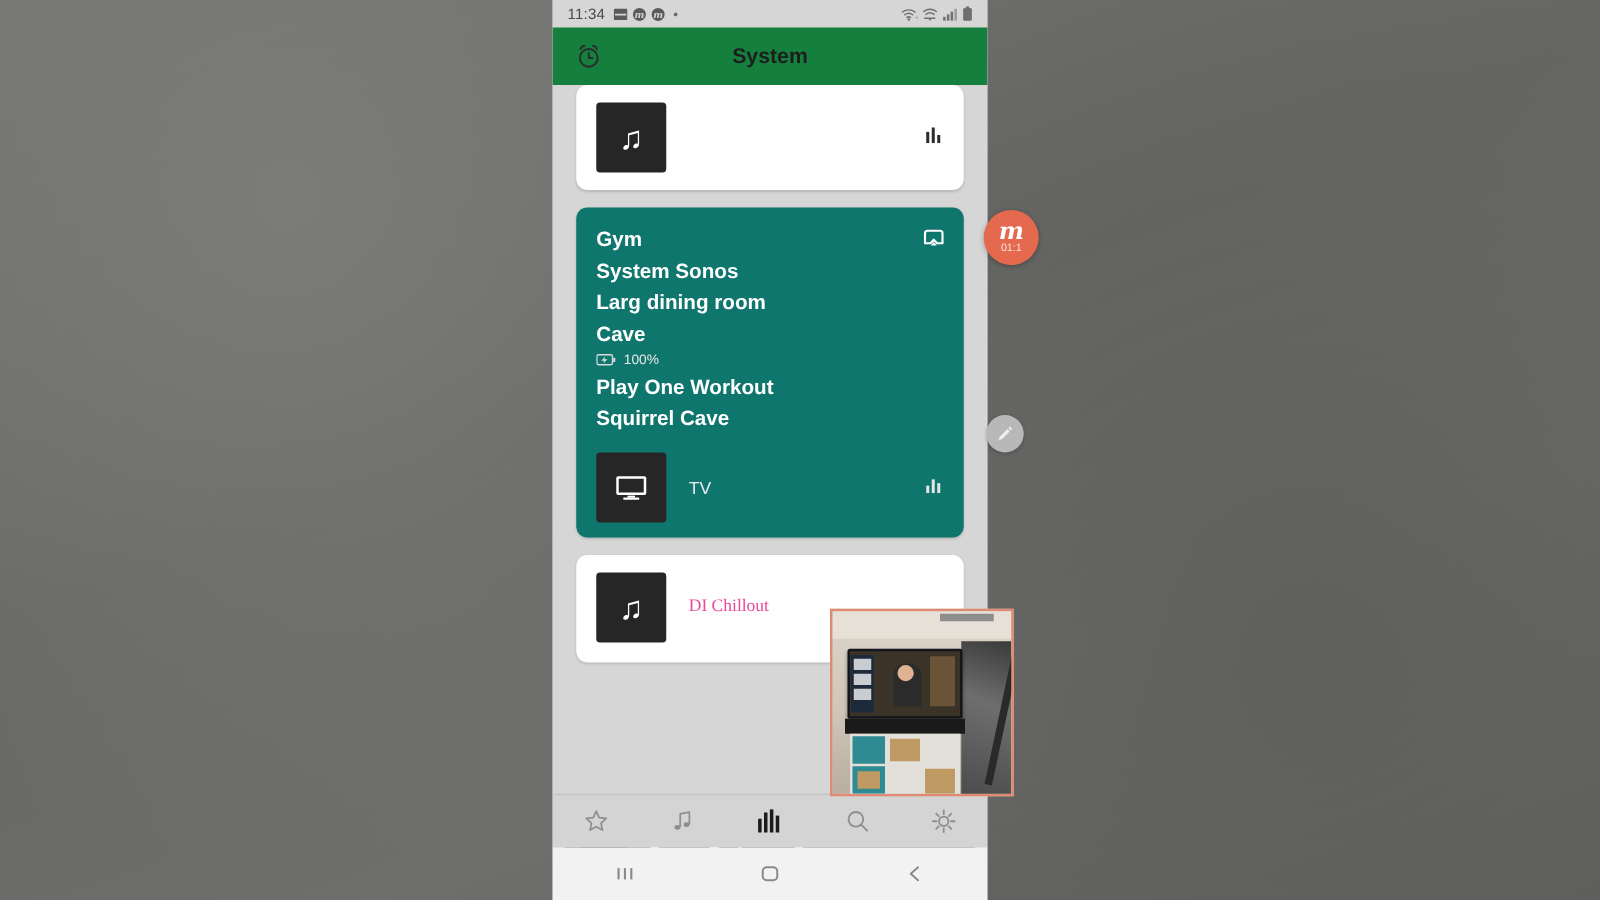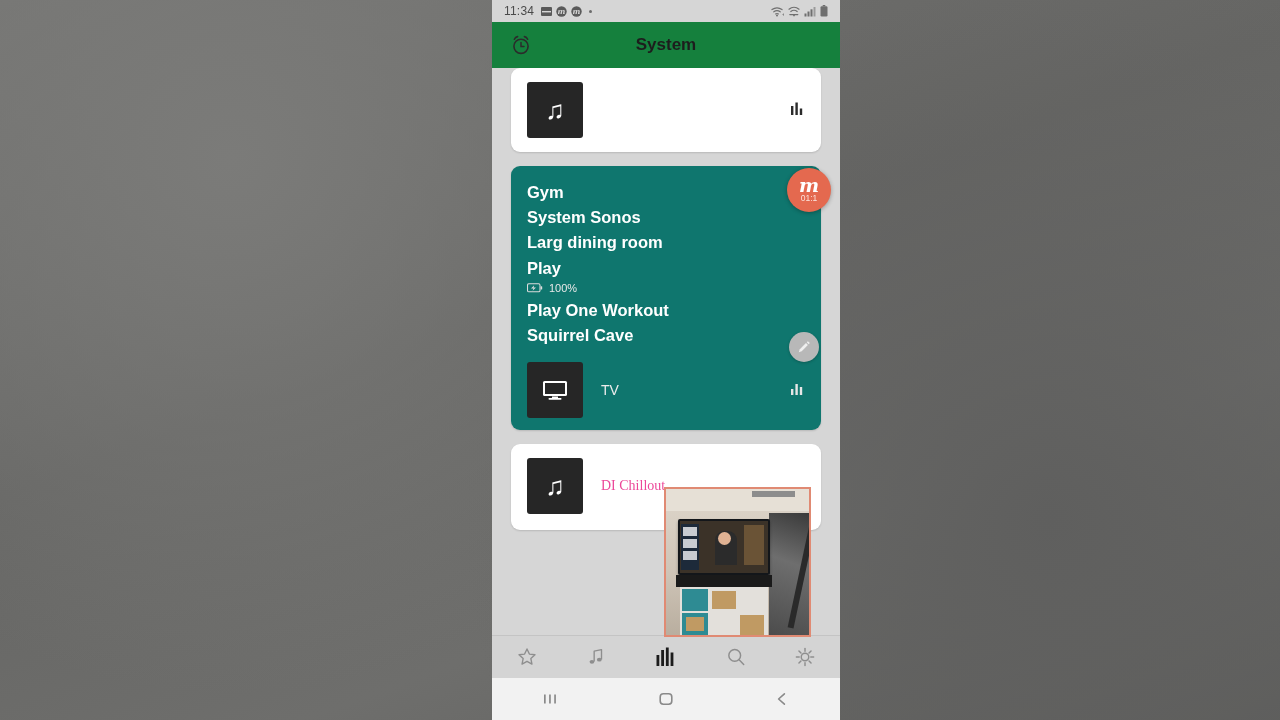--- a/index.html
+++ b/index.html
@@ -13,21 +13,21 @@
   #backdrop{
     position:absolute;inset:0;
     background:
       radial-gradient(circle at 18% 22%, #7b7b79 0%, rgba(123,123,121,0) 45%),
       radial-gradient(circle at 82% 72%, #5f5f5e 0%, rgba(95,95,94,0) 50%),
       linear-gradient(160deg,#757573 0%,#666664 42%,#6e6e6c 70%,#5e5e5c 100%);
     filter:blur(0px);
   }
   
   #phone{
-    position:absolute;left:492px;top:0;width:348px;height:720px;
+    position:absolute;left:442px;top:0;width:348px;height:720px;
     background:#d6d6d6;overflow:hidden;
   }
   
   .statusbar{
     height:22px;display:flex;align-items:center;
     padding:0 12px;color:#555;font-size:11.5px;
     background:#d6d6d6;
   }
   .sb-time{font-size:12px;color:#4a4a4a;letter-spacing:.2px;}
   .sb-left-icons{display:flex;align-items:center;gap:4px;margin-left:7px;}
@@ -261,21 +261,21 @@
           <svg width="20" height="20" viewBox="0 0 20 20">
             <path d="M3 12.6V4.6a2 2 0 0 1 2-2h10a2 2 0 0 1 2 2v8" stroke="#fff" stroke-width="1.7" fill="none" stroke-linecap="round"></path>
             <path d="M3 12.6h4.4L10 9.7l2.6 2.9H17" stroke="#fff" stroke-width="1.7" fill="none" stroke-linejoin="round"></path>
             <path d="M10 11.6l2.4 2.7H7.6z" fill="#fff"></path>
           </svg>
         </span>
 
         <div class="grp-name">Gym</div>
         <div class="grp-name">System Sonos</div>
         <div class="grp-name">Larg dining room</div>
-        <div class="grp-name">Play</div>
+        <div class="grp-name">Cave</div>
 
         <div class="batt">
           <span class="ic">
             <svg width="16" height="10" viewBox="0 0 16 10">
               <rect x="0.5" y="0.8" width="12.5" height="8" rx="1.4" stroke="#dcdcdc" stroke-width="1.1" fill="none"></rect>
               <rect x="13.6" y="3.2" width="1.6" height="3.4" rx="0.5" fill="#dcdcdc"></rect>
               <path d="M7.2 2.2L4 5.6h2.4L5.6 7.8 9 4.4H6.6z" fill="#dcdcdc"></path>
             </svg>
           </span>
           <span class="pct">100%</span>

